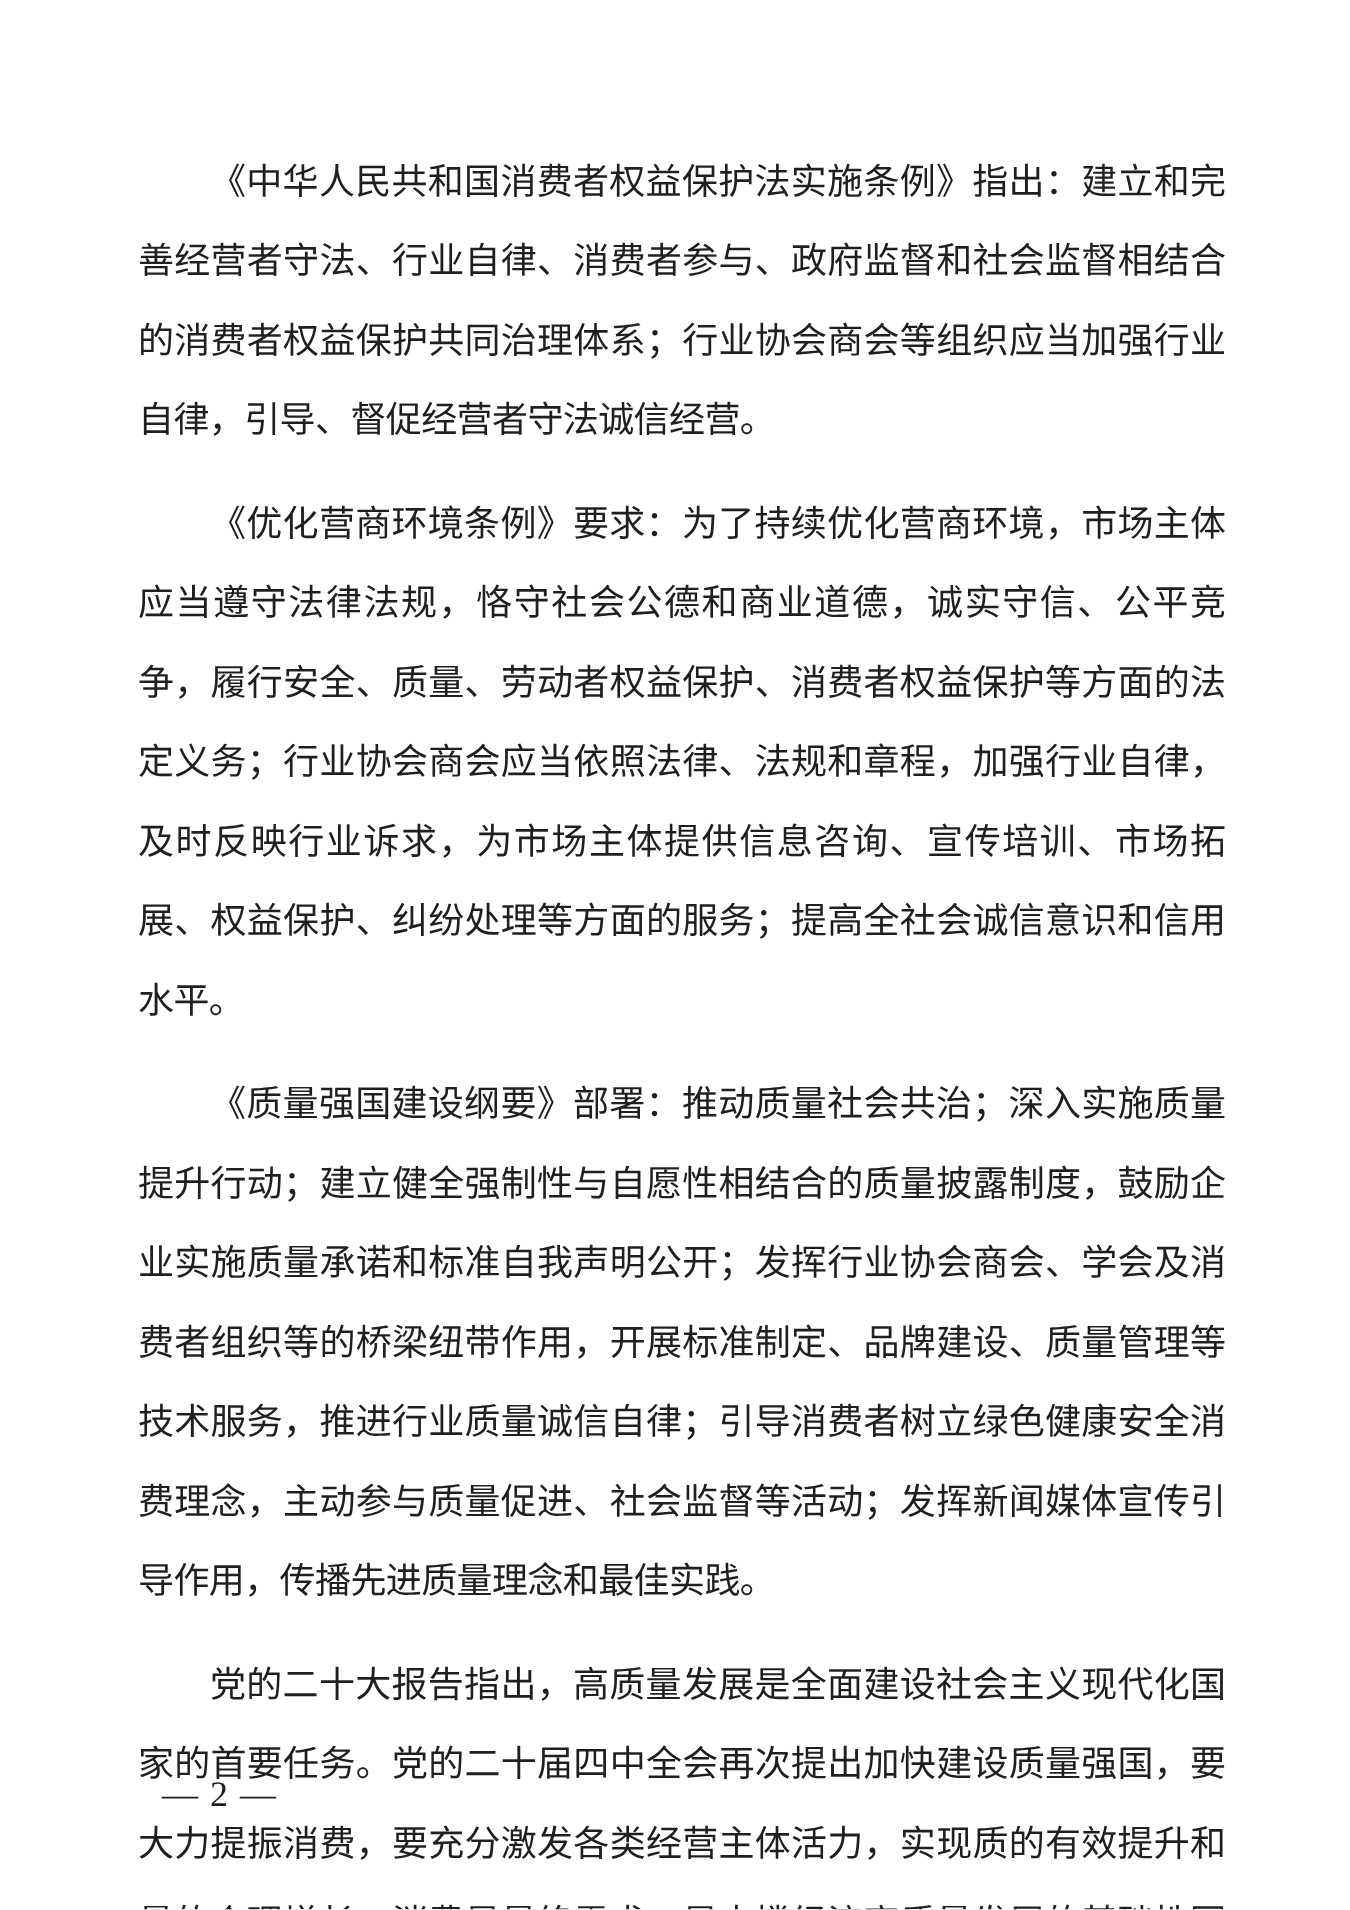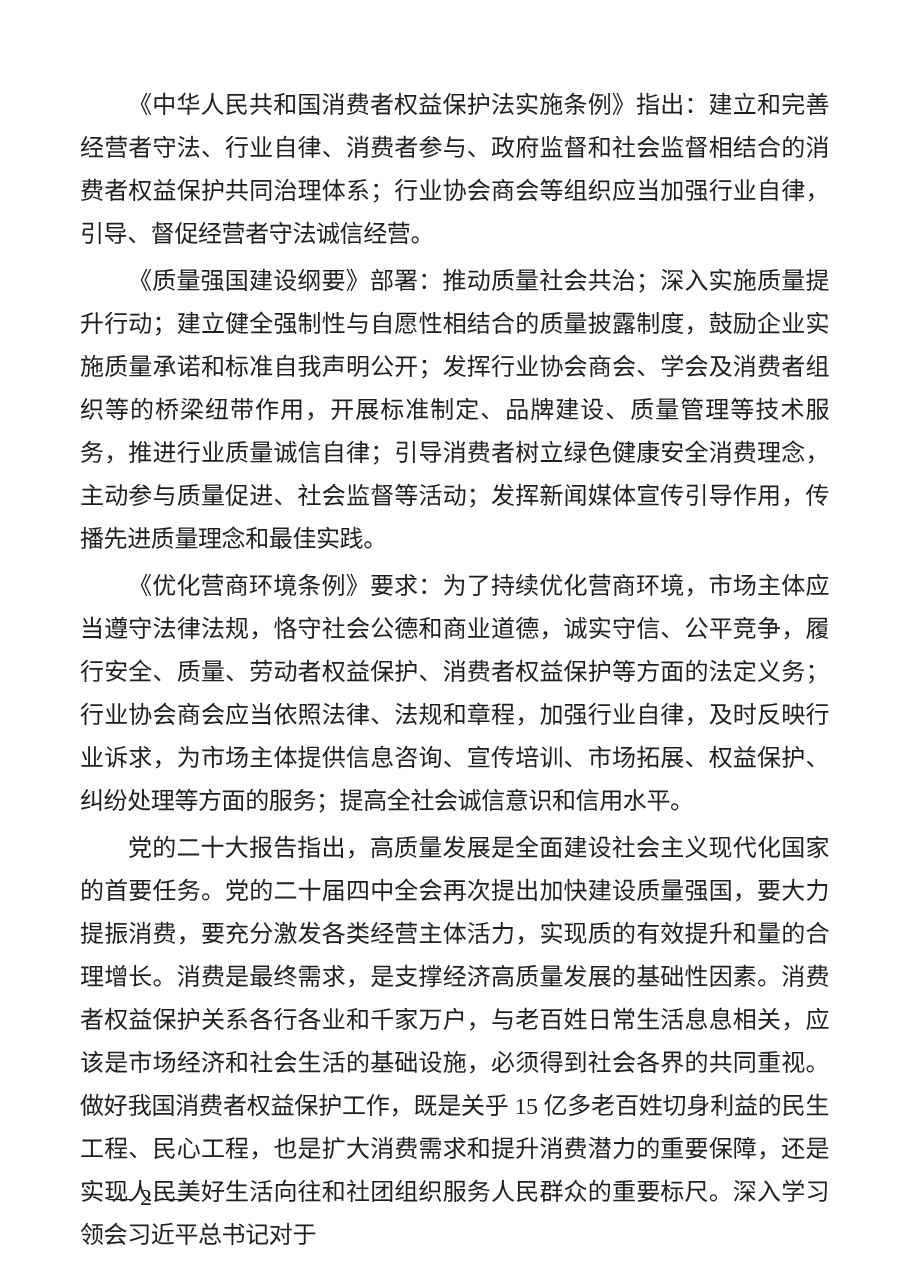--- a/index.html
+++ b/index.html
@@ -16,24 +16,24 @@
     font-family: "Liberation Serif", "DejaVu Serif", serif;
     color: #1f1f1f;
   }
   .content {
     position: absolute;
     left: 76px;
     top: 80px;
     width: 757px;
   }
   .para {
-    margin: 4px;
+    margin: 16px;
     padding: 0;
     font-size: 24px;
-    line-height: 43px;
+    line-height: 53px;
     letter-spacing: -0.4px;
     text-align: justify;
     text-align-last: left;
     text-indent: 2em;
     word-break: break-all;
   }
   .footer {
     position: absolute;
     left: 108px;
     top: 1182px;
@@ -42,18 +42,18 @@
     letter-spacing: 1px;
     color: #1f1f1f;
   }
 </style>
 </head>
 <body>
 
 <div class="page">
   <div class="content">
     <p class="para">《中华人民共和国消费者权益保护法实施条例》指出：建立和完善经营者守法、行业自律、消费者参与、政府监督和社会监督相结合的消费者权益保护共同治理体系；行业协会商会等组织应当加强行业自律，引导、督促经营者守法诚信经营。</p>
+    <p class="para">《优化营商环境条例》要求：为了持续优化营商环境，市场主体应当遵守法律法规，恪守社会公德和商业道德，诚实守信、公平竞争，履行安全、质量、劳动者权益保护、消费者权益保护等方面的法定义务；行业协会商会应当依照法律、法规和章程，加强行业自律，及时反映行业诉求，为市场主体提供信息咨询、宣传培训、市场拓展、权益保护、纠纷处理等方面的服务；提高全社会诚信意识和信用水平。</p>
     <p class="para">《质量强国建设纲要》部署：推动质量社会共治；深入实施质量提升行动；建立健全强制性与自愿性相结合的质量披露制度，鼓励企业实施质量承诺和标准自我声明公开；发挥行业协会商会、学会及消费者组织等的桥梁纽带作用，开展标准制定、品牌建设、质量管理等技术服务，推进行业质量诚信自律；引导消费者树立绿色健康安全消费理念，主动参与质量促进、社会监督等活动；发挥新闻媒体宣传引导作用，传播先进质量理念和最佳实践。</p>
-    <p class="para">《优化营商环境条例》要求：为了持续优化营商环境，市场主体应当遵守法律法规，恪守社会公德和商业道德，诚实守信、公平竞争，履行安全、质量、劳动者权益保护、消费者权益保护等方面的法定义务；行业协会商会应当依照法律、法规和章程，加强行业自律，及时反映行业诉求，为市场主体提供信息咨询、宣传培训、市场拓展、权益保护、纠纷处理等方面的服务；提高全社会诚信意识和信用水平。</p>
     <p class="para">党的二十大报告指出，高质量发展是全面建设社会主义现代化国家的首要任务。党的二十届四中全会再次提出加快建设质量强国，要大力提振消费，要充分激发各类经营主体活力，实现质的有效提升和量的合理增长。消费是最终需求，是支撑经济高质量发展的基础性因素。消费者权益保护关系各行各业和千家万户，与老百姓日常生活息息相关，应该是市场经济和社会生活的基础设施，必须得到社会各界的共同重视。做好我国消费者权益保护工作，既是关乎 15 亿多老百姓切身利益的民生工程、民心工程，也是扩大消费需求和提升消费潜力的重要保障，还是实现人民美好生活向往和社团组织服务人民群众的重要标尺。深入学习领会习近平总书记对于</p>
   </div>
   <div class="footer">— 2 —</div>
 </div>
 
 </body></html>

